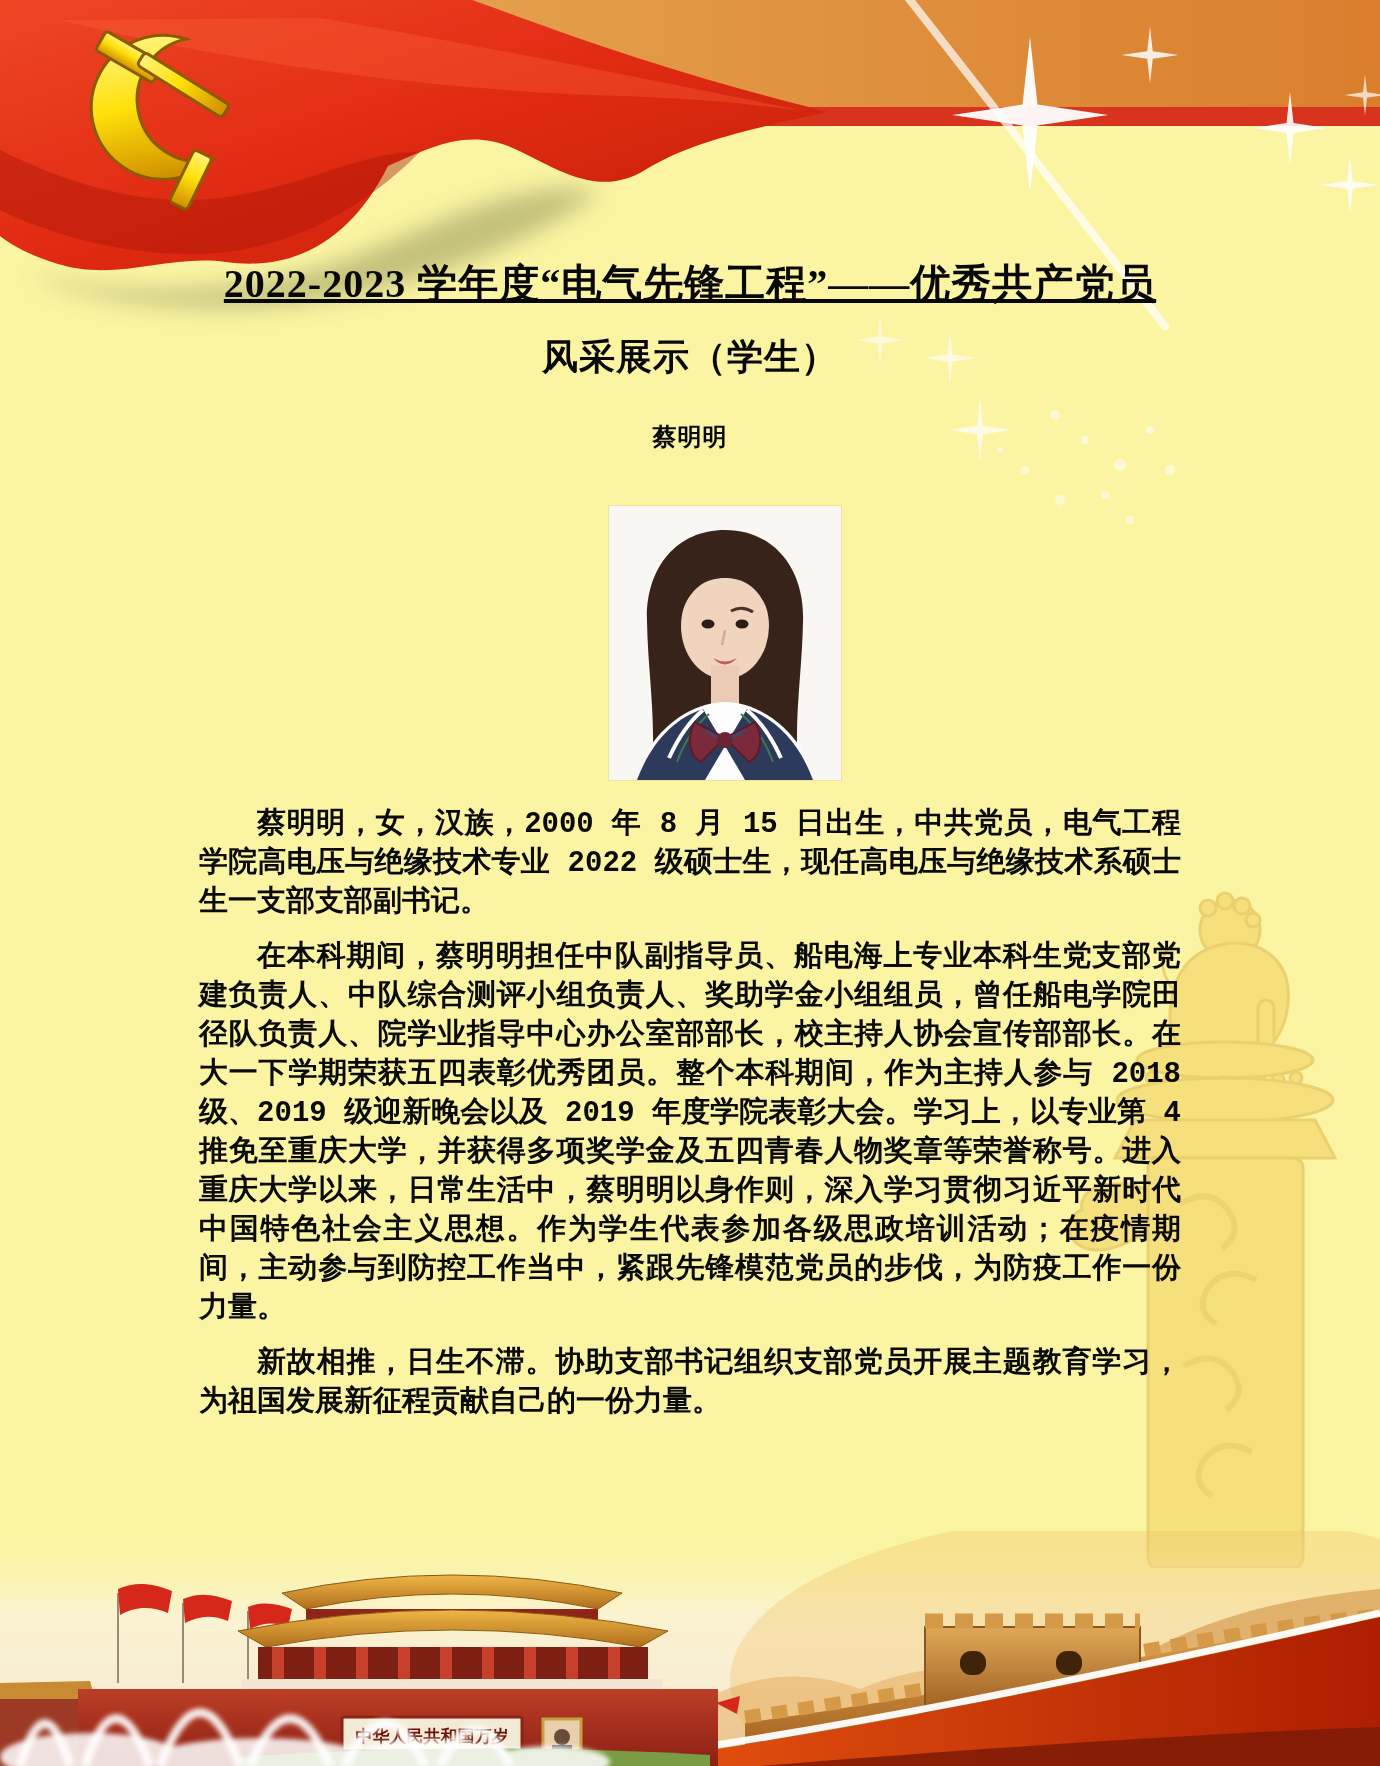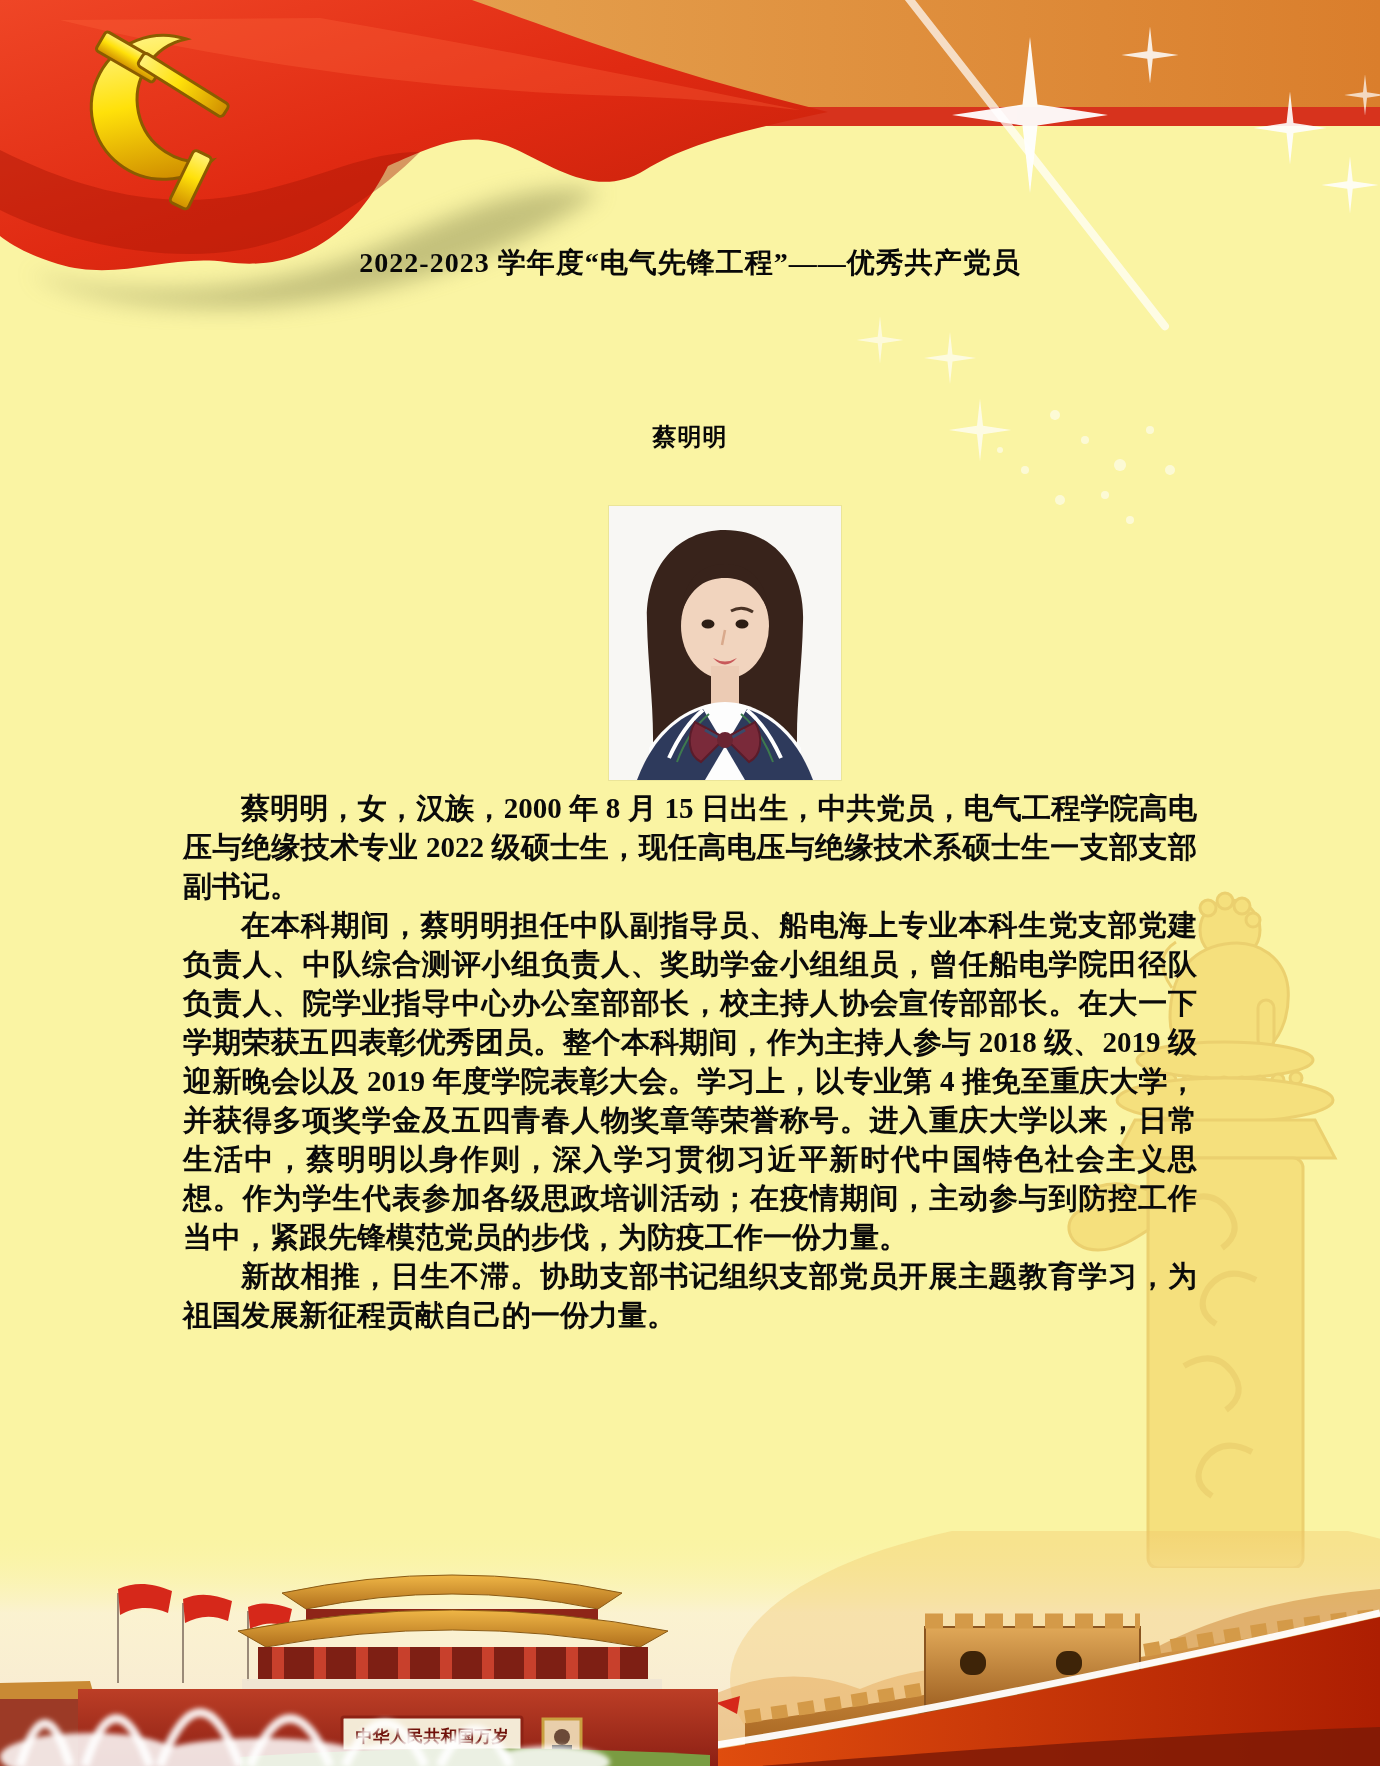--- a/index.html
+++ b/index.html
@@ -12,31 +12,31 @@
   .band{position:absolute;top:0;left:0;width:1380px;height:107px;z-index:1;
     background:linear-gradient(90deg,#E9AC60 0%,#E39C4A 40%,#DA7E2C 100%);}
   .stripe{position:absolute;top:107px;left:0;width:1380px;height:19px;background:#D7331D;z-index:1;}
   .flag{position:absolute;top:0;left:0;z-index:2;}
   .sparkles{position:absolute;top:0;left:820px;z-index:3;pointer-events:none;}
   
   .title1,.title2,.pname{
     position:absolute;left:0;width:1380px;text-align:center;
     font-weight:700;color:#080808;z-index:4;letter-spacing:1px;white-space:nowrap;
   }
-  .title1{top:244px;font-size:28px;}
+  .title1{top:256px;font-size:40px;text-decoration:underline;}
   .title2{top:333px;font-size:36px;}
   .pname{top:421px;font-size:24px;}
   
   .photo{position:absolute;top:506px;left:609px;width:232px;height:274px;z-index:4;
     box-shadow:0 0 0 1px rgba(0,0,0,.06);}
   
   .bio{position:absolute;top:789px;left:183px;width:1014px;z-index:4;
     font-size:29px;line-height:39px;font-weight:700;color:#0a0a0a;
     text-align:justify;text-justify:inter-ideograph;}
-  .bio p{margin:0;text-indent:2em;}
+  .bio p{margin:16px;text-indent:2em;font-family:Liberation Mono, monospace;}
   
   .watermark{position:absolute;top:868px;right:0;z-index:1;opacity:.42;pointer-events:none;}
   .montage{position:absolute;left:0;bottom:0;z-index:2;pointer-events:none;}
 </style>
 </head>
 <body>
 
 <div class="page">
 
   <div class="band"></div>
@@ -94,20 +94,21 @@
       <circle cx="240" cy="500" r="5"></circle>
         <circle cx="330" cy="430" r="4"></circle>
       <circle cx="285" cy="495" r="4"></circle>
         <circle cx="350" cy="470" r="5"></circle>
       <circle cx="180" cy="450" r="3"></circle>
         <circle cx="310" cy="520" r="4"></circle>
     </g>
   </svg>
 
   <div class="title1">2022-2023 学年度“电气先锋工程”——优秀共产党员</div>
+  <div class="title2">风采展示（学生）</div>
   <div class="pname">蔡明明</div>
 
   <div class="photo">
     <svg width="232" height="274" viewBox="0 0 232 274">
       <rect width="232" height="274" fill="#F8F7F4"></rect>
       <path d="M116,24 C66,24 36,64 38,116 C39,170 48,215 42,274 L108,274 L104,170 C88,150 78,128 80,100 C92,82 140,82 152,100 C154,128 144,150 128,170 L124,274 L190,274 C184,215 193,170 194,116 C196,64 166,24 116,24 Z" fill="#38231B"></path>
       <ellipse cx="116" cy="120" rx="44" ry="53" fill="#F1D4BE"></ellipse>
       <path d="M72,108 C74,74 92,58 116,58 C140,58 158,74 160,108 C150,80 134,72 116,72 C98,72 82,80 72,108 Z" fill="#38231B"></path>
       <path d="M88,106 Q99,99 110,105" stroke="#4a332
 6" stroke-width="3" fill="none"></path>

